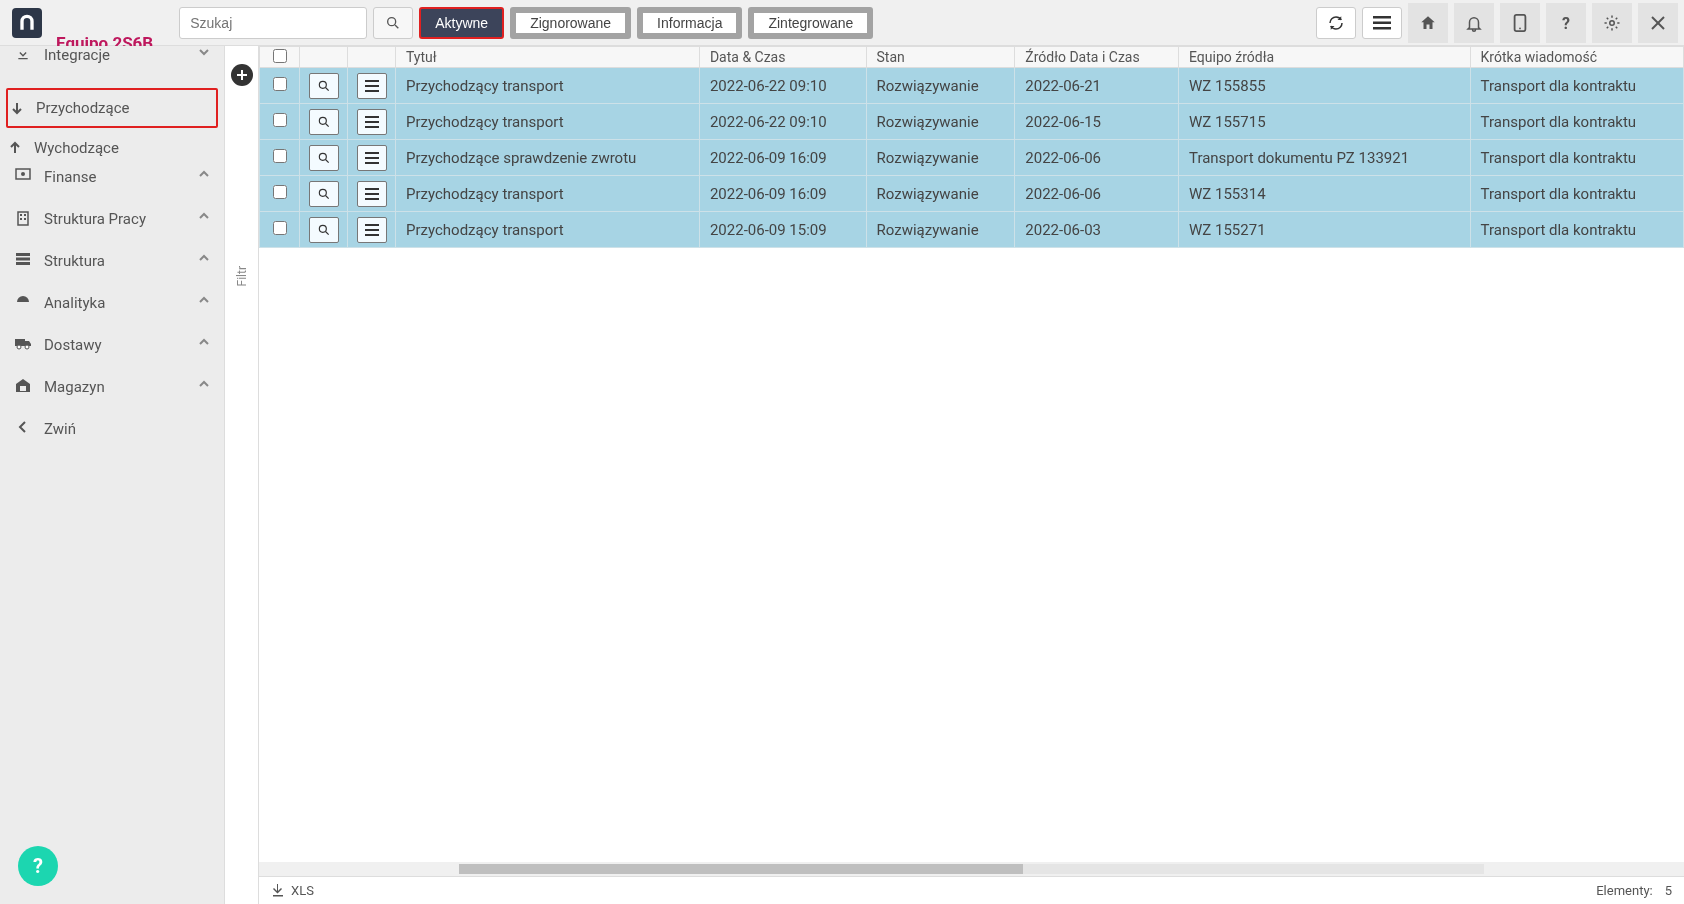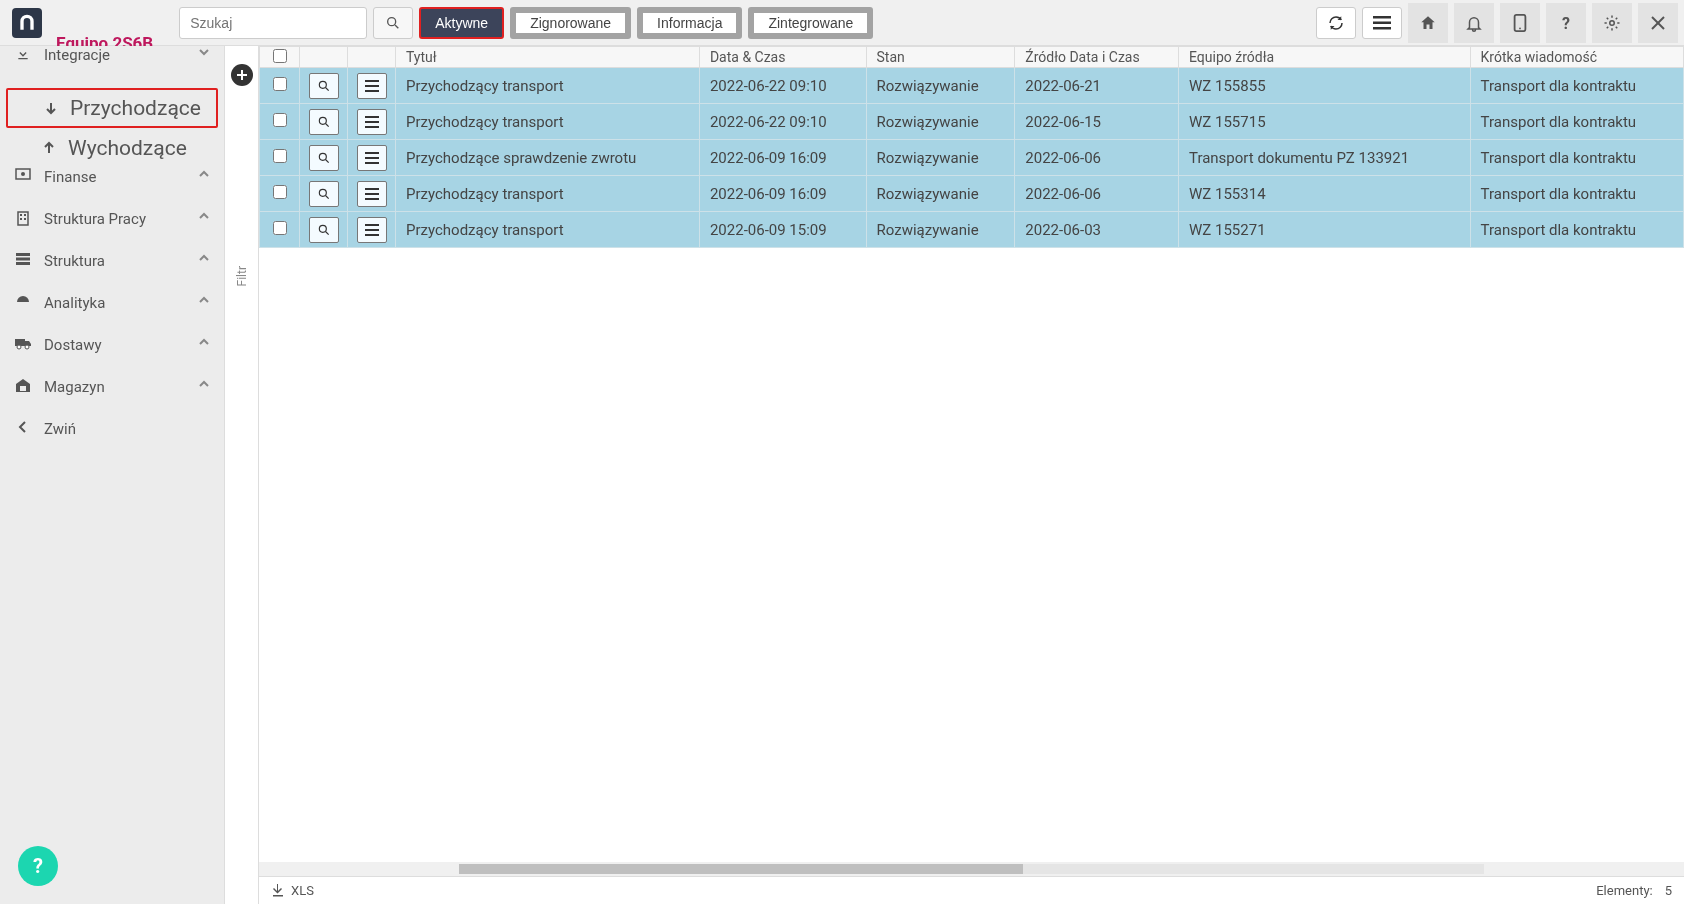--- a/index.html
+++ b/index.html
@@ -18,21 +18,21 @@
 .icon-btn { width: 40px; height: 40px; display: flex; align-items: center; justify-content: center; cursor: pointer; color: #555; }
 .icon-btn.boxed { border: 1px solid #ccc; border-radius: 3px; background: #fff; height: 32px; width: 40px; }
 .icon-btn.gray { background: #e3e3e3; }
 
 .main { display: flex; height: calc(100% - 46px); }
 .sidebar { width: 225px; background: #ececec; border-right: 1px solid #ddd; display: flex; flex-direction: column; }
 .side-item { display: flex; align-items: flex-start; height: 42px; padding: 0 14px; cursor: pointer; color: #555; font-size: 15px; }
 .side-item .si-icon { width: 18px; margin-right: 12px; display: flex; align-items: center; justify-content: center; }
 .side-item .si-label { flex: 1; }
 .side-item .si-chev { color: #888; }
-.side-sub { padding-left: 34px; height: 40px; display: flex; align-items: center; cursor: pointer; color: #555; font-size: 21px; margin: 0 6px; border-radius: 2px; }
+.side-sub { height: 40px; display: flex; align-items: center; cursor: pointer; color: #555; font-size: 15px; margin: 0 6px; border-radius: 2px; }
 .side-sub .si-icon { width: 18px; margin-right: 10px; display: flex; align-items: center; justify-content: center; }
 .side-sub.highlight-red { border: 2px solid #e02020; }
 
 .filter-rail { width: 34px; background: #fff; border-right: 1px solid #ddd; display: flex; flex-direction: column; align-items: center; padding-top: 18px; position: relative; }
 .filter-rail .plus { width: 22px; height: 22px; border-radius: 50%; background: #333; color: #fff; display: flex; align-items: center; justify-content: center; font-weight: bold; cursor: pointer; }
 .filter-rail .vlabel { writing-mode: vertical-rl; transform: rotate(180deg); color: #888; font-size: 12px; margin-top: 180px; }
 
 .content { flex: 1; display: flex; flex-direction: column; position: relative; }
 .grid-wrap { flex: 1; overflow: auto; }
 table { border-collapse: collapse; width: 100%; }

